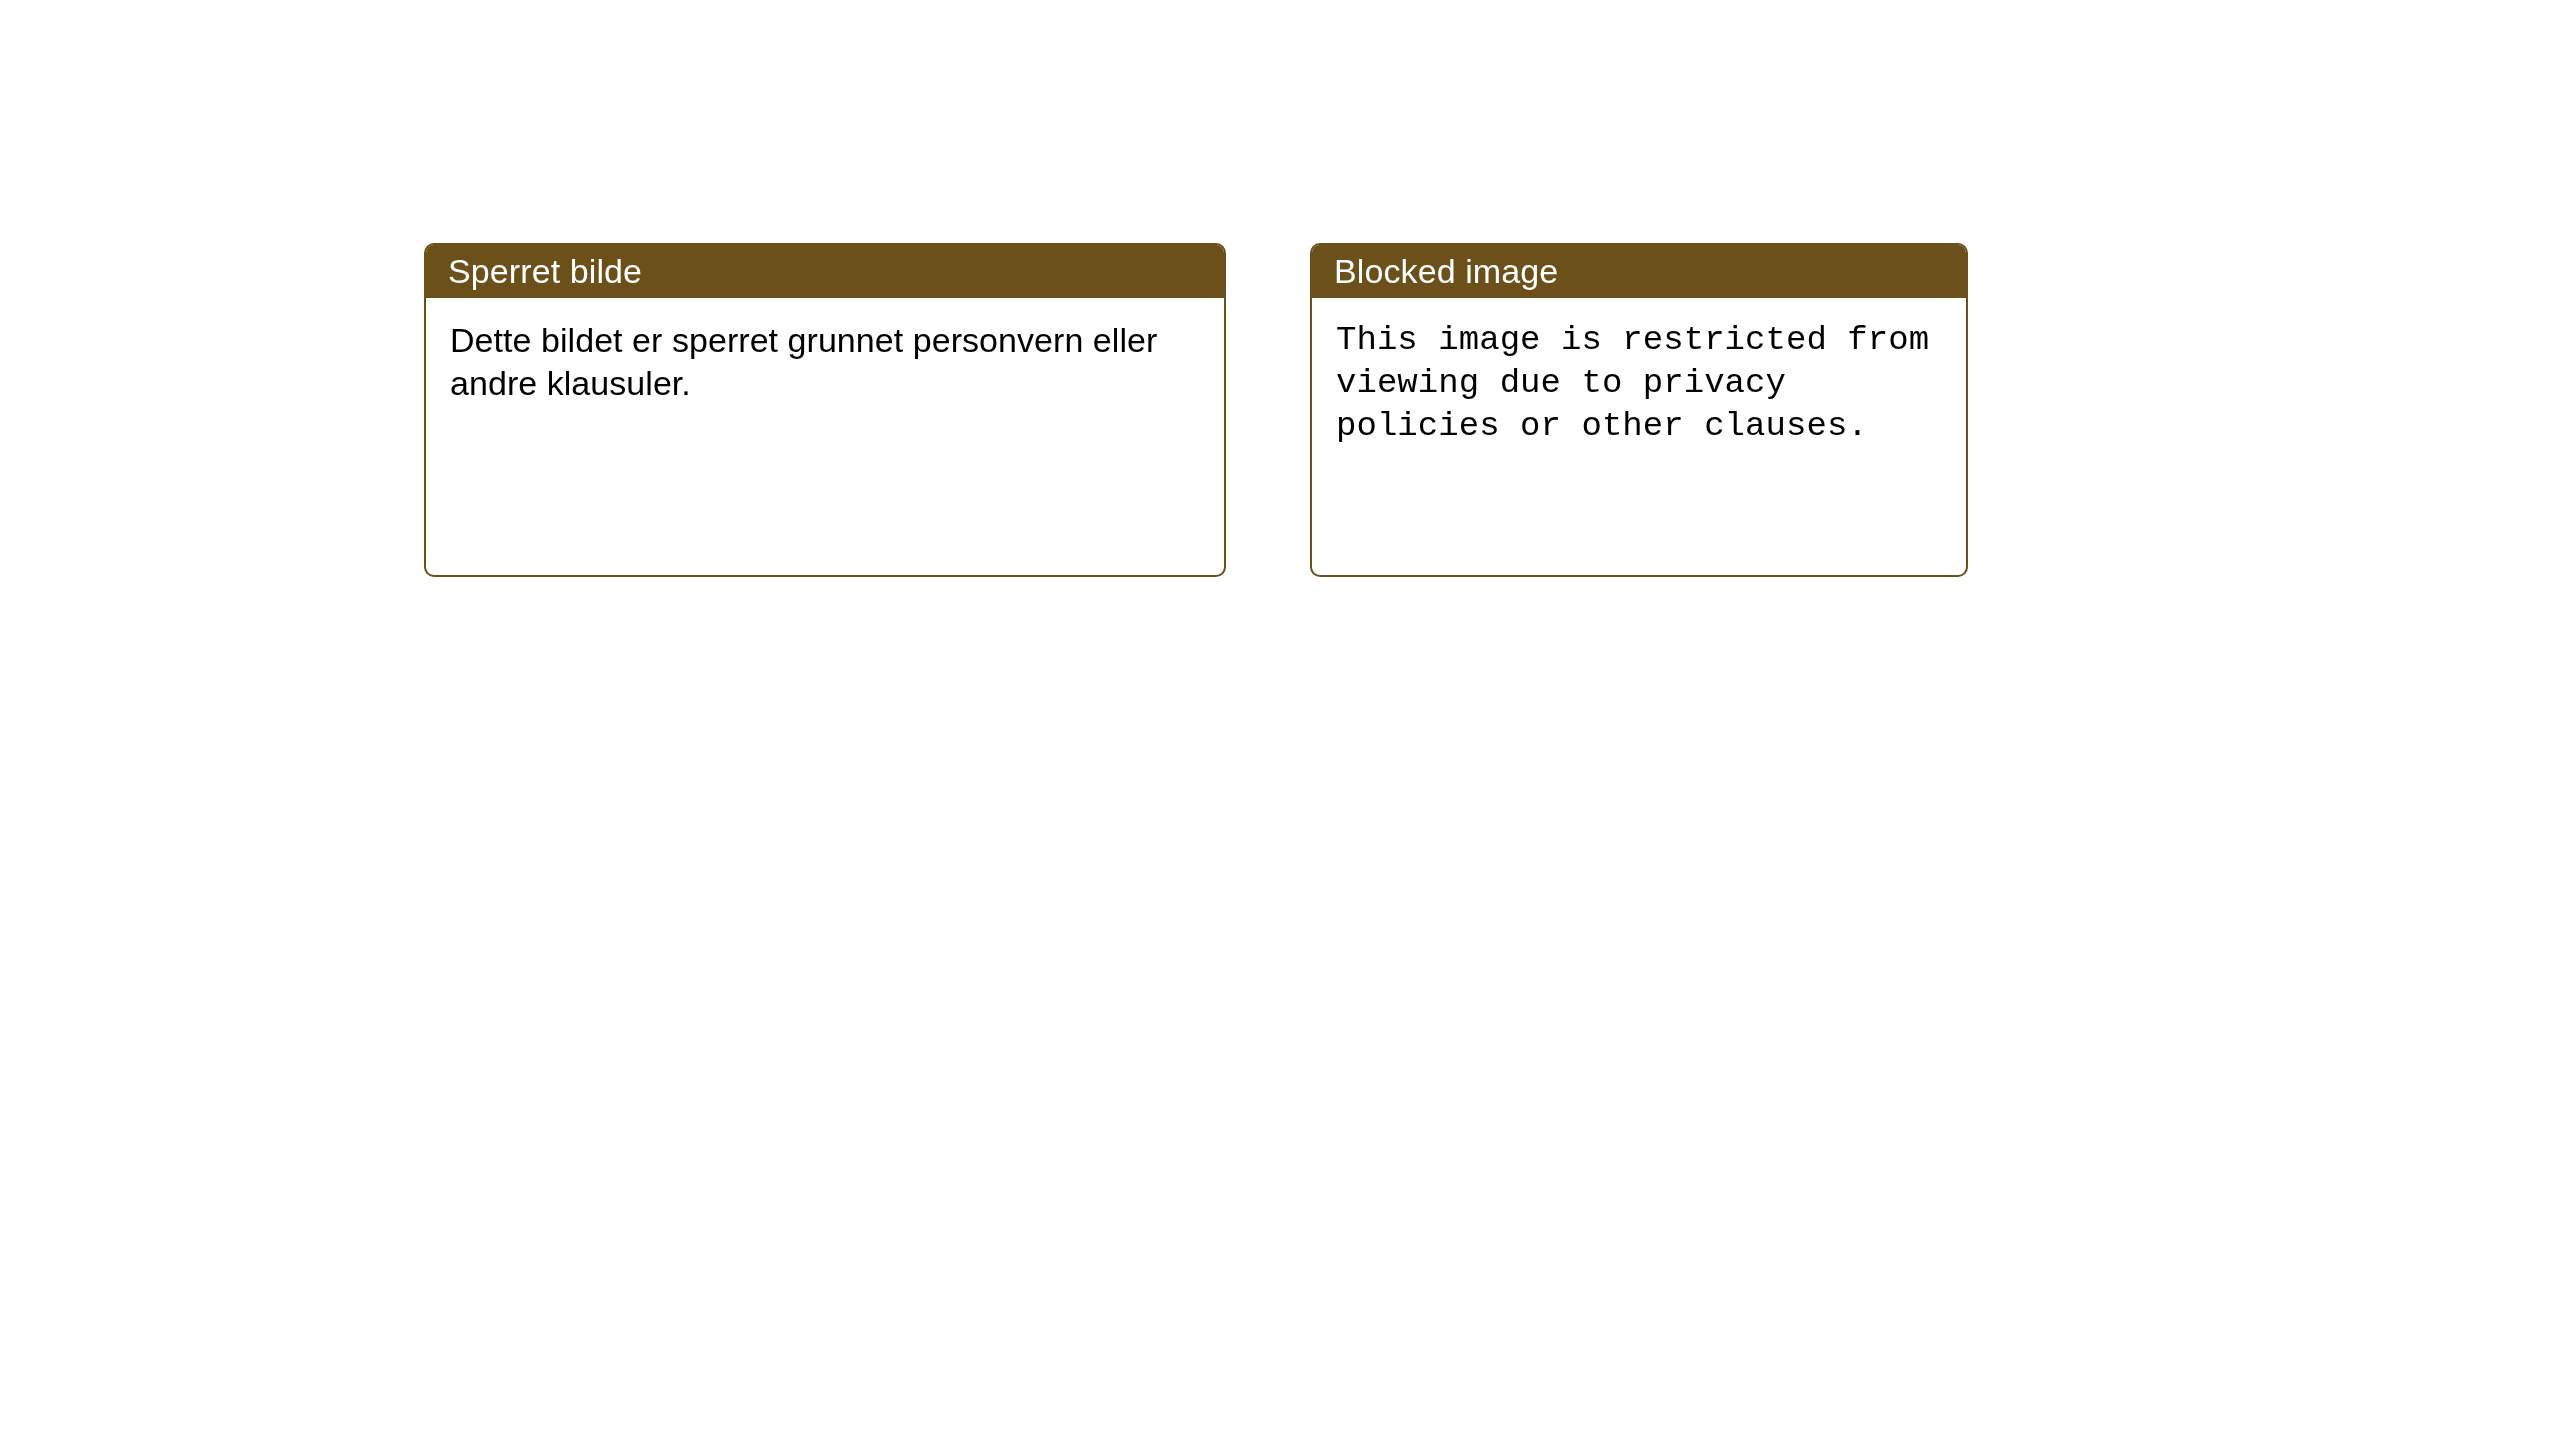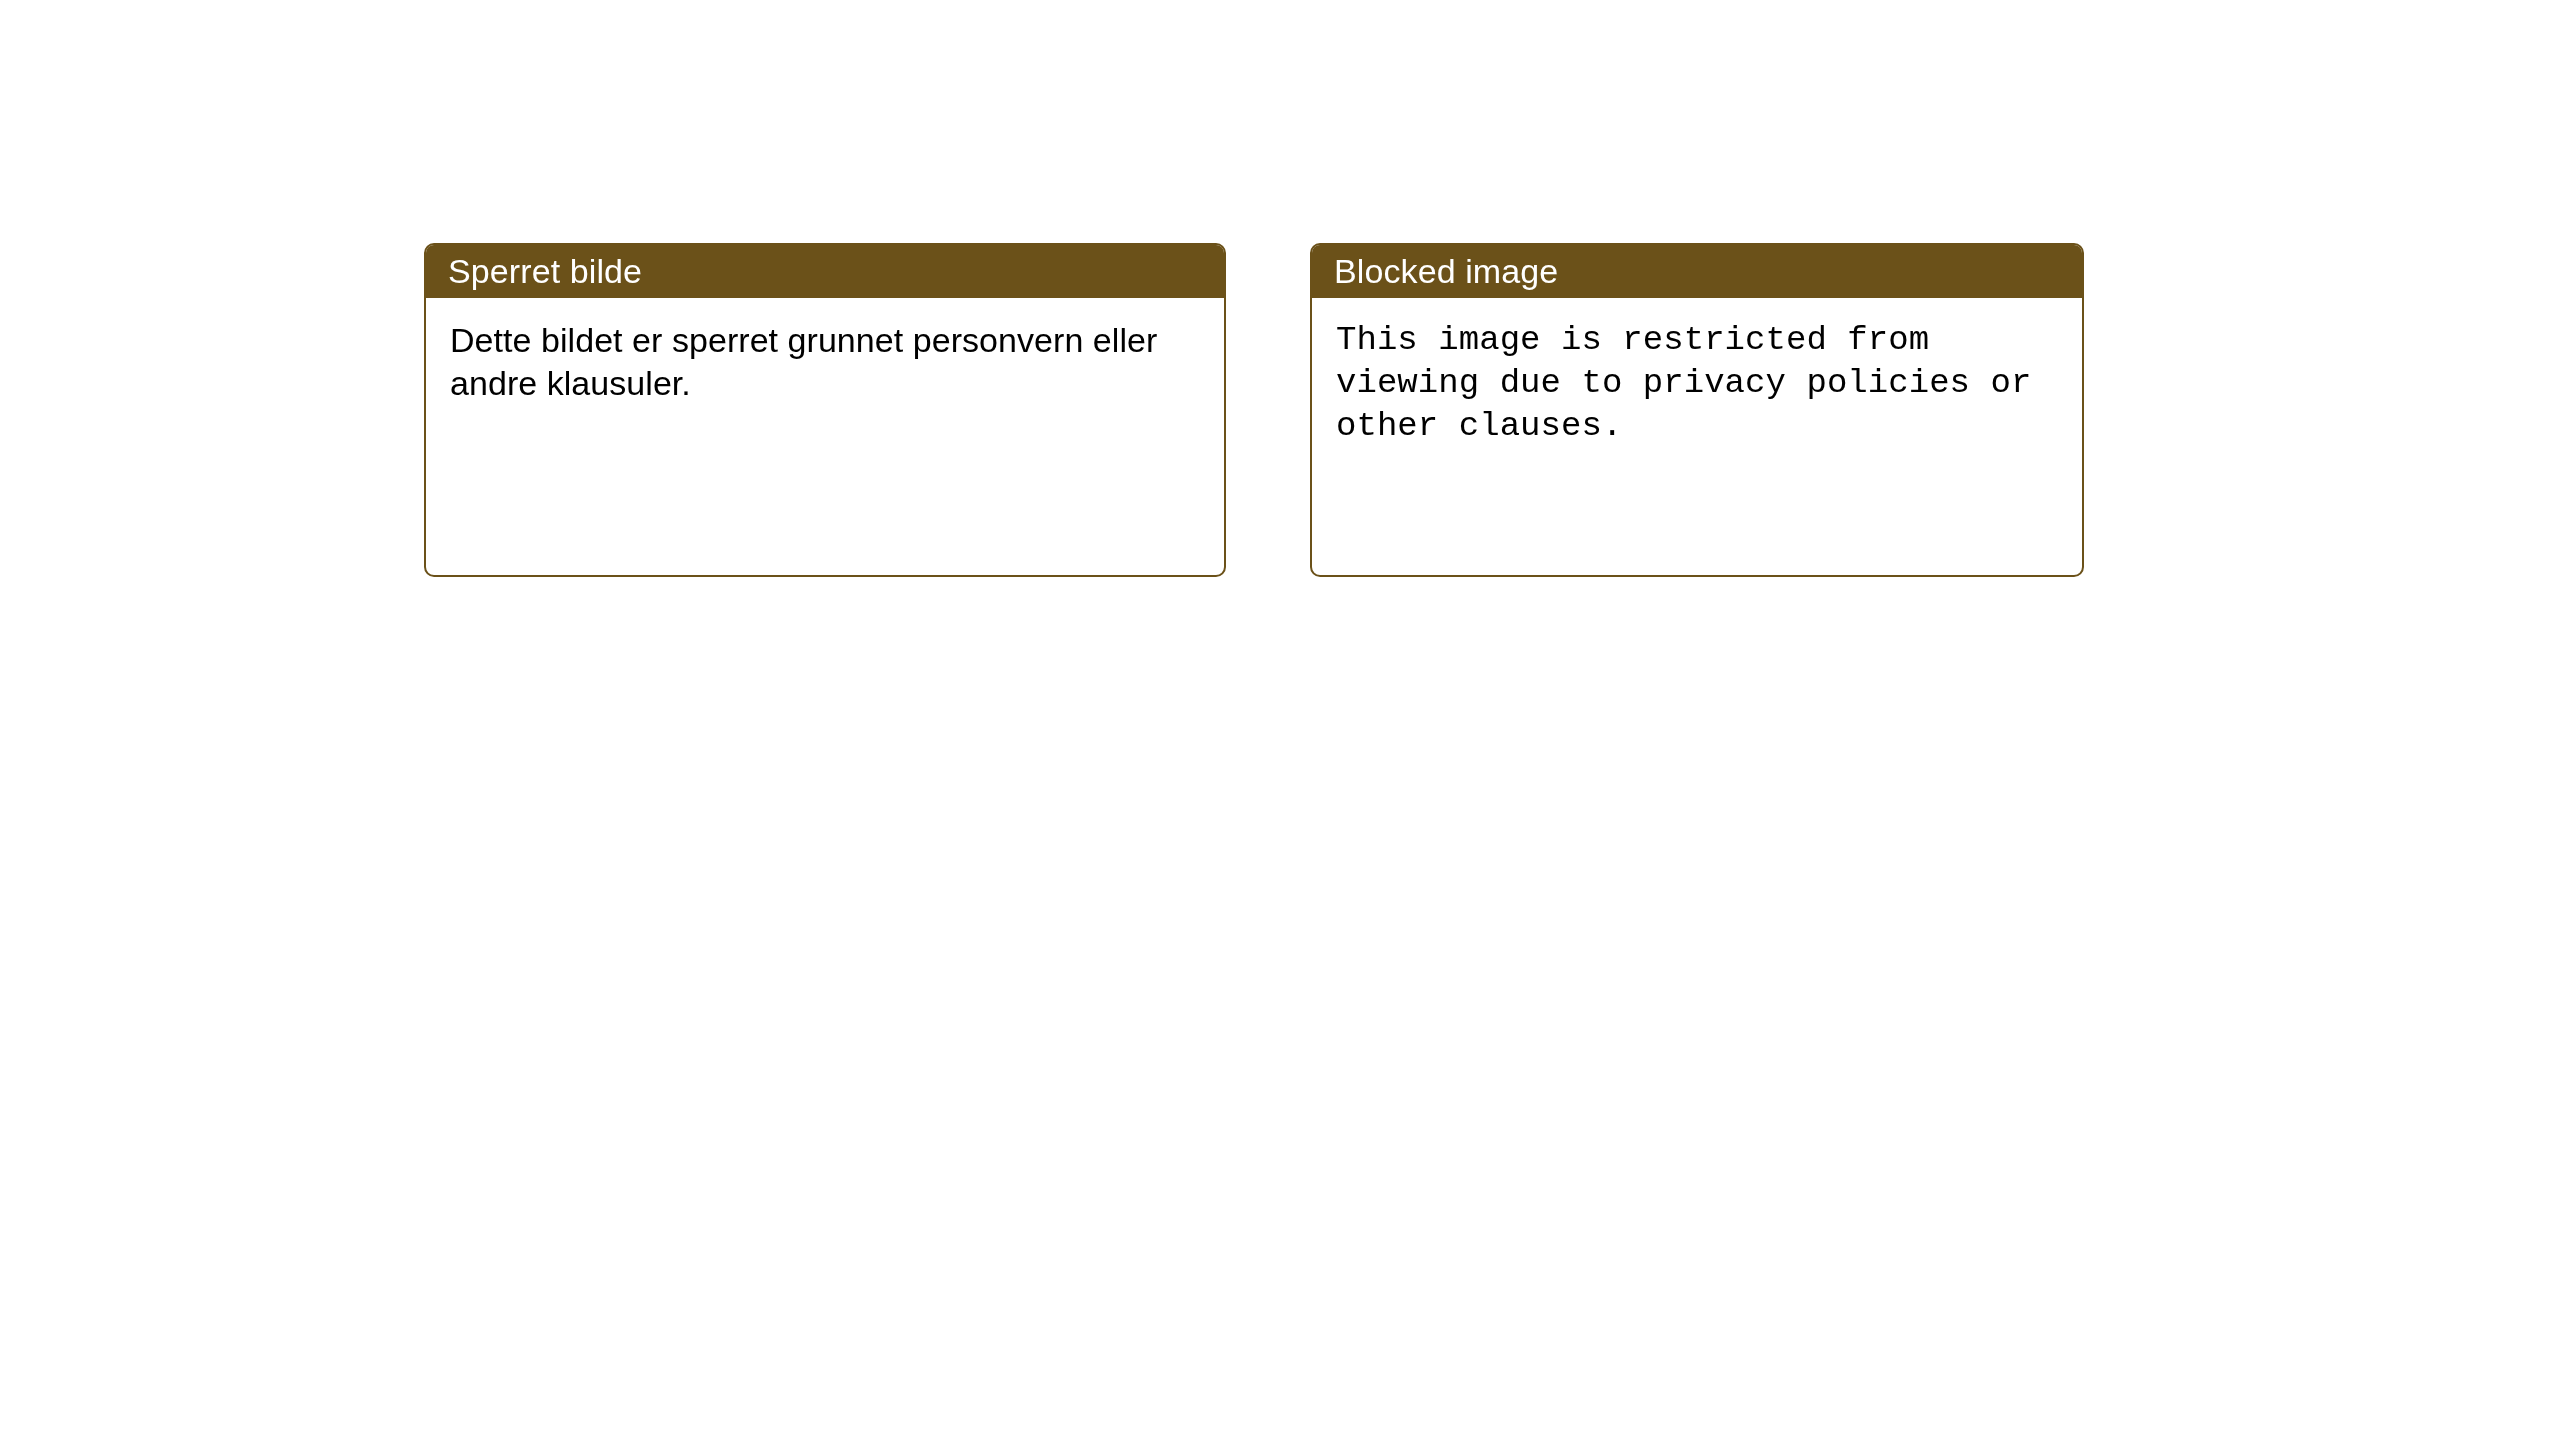--- a/index.html
+++ b/index.html
@@ -28,21 +28,21 @@
   .card-no {
     left: 424px;
     top: 243px;
     width: 802px;
     height: 334px;
   }
 
   .card-en {
     left: 1310px;
     top: 243px;
-    width: 774px;
+    width: 658px;
     height: 334px;
   }
 
   .card-header {
     background: #6b5119;
     height: 55px;
     margin: -2px -2px 0 -2px;
     border-top-left-radius: 9px;
     border-top-right-radius: 9px;
     display: flex;

